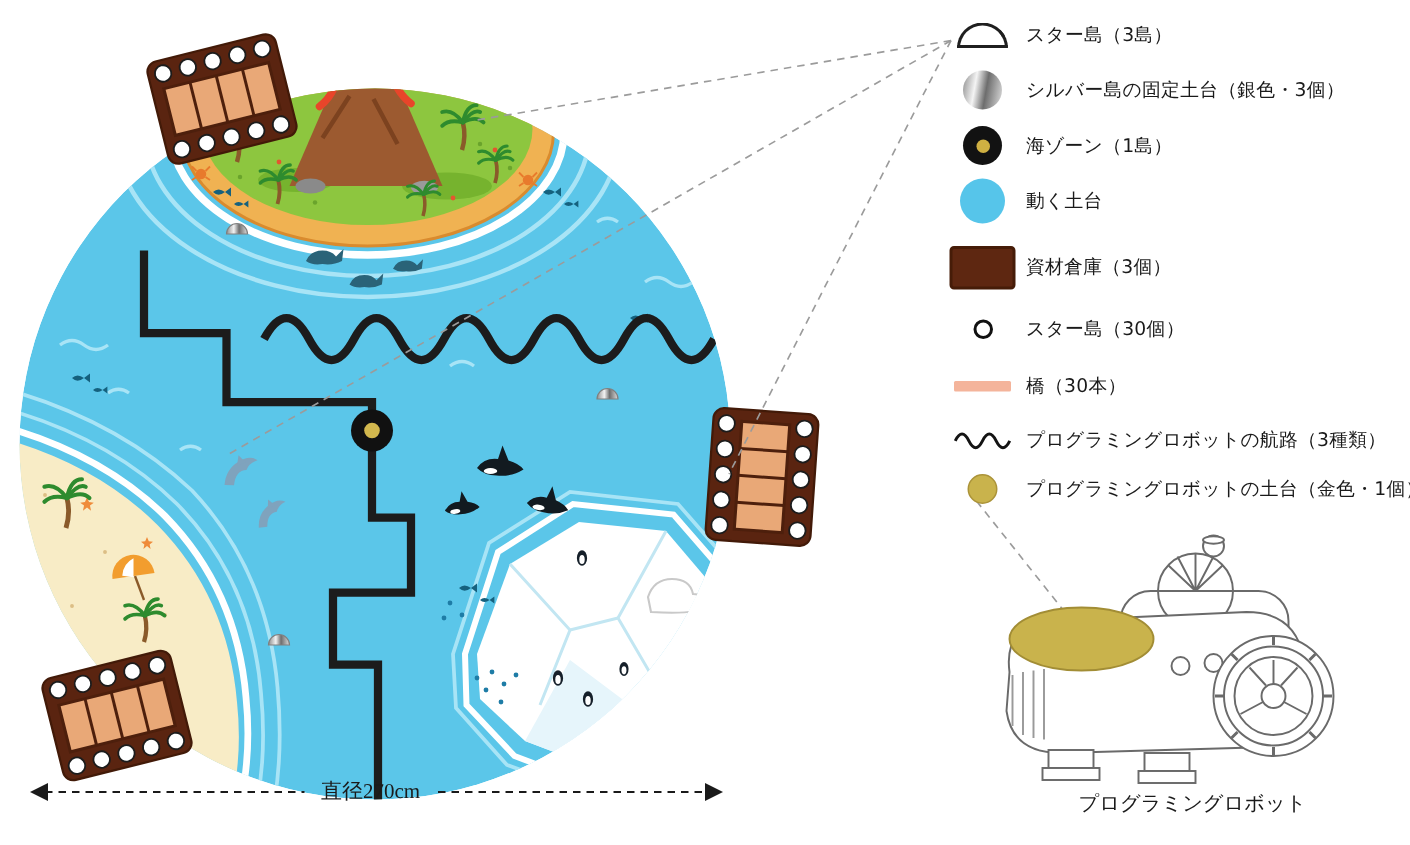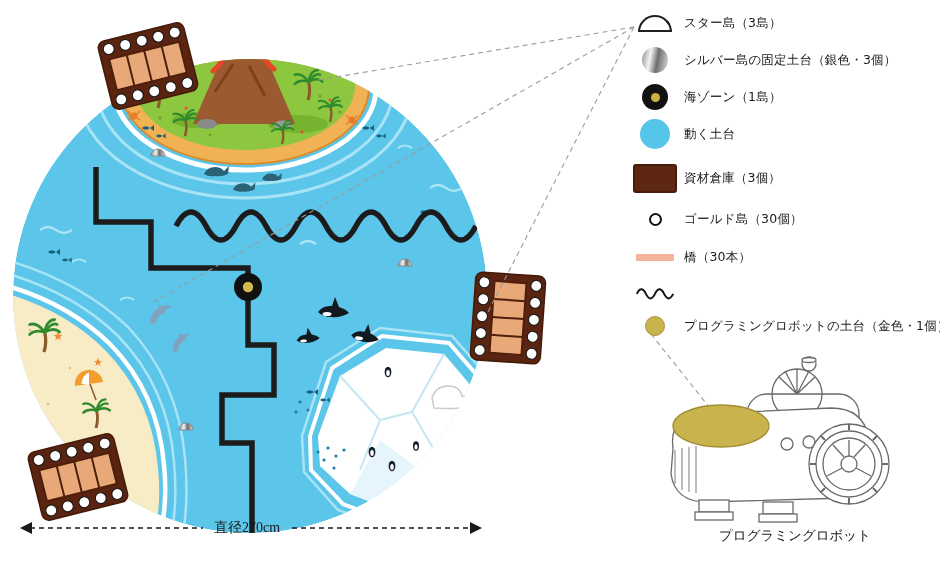--- a/index.html
+++ b/index.html
@@ -332,34 +332,35 @@
   <div class="legend-row" style="top:160px">
     <div class="icon-cell">
           <span class="icon-warehouse"></span>
         </div>
     <span class="legend-label">資材倉庫（3個）</span>
   </div>
   <div class="legend-row" style="top:201px">
     <div class="icon-cell">
           <span class="icon-moving"></span>
         </div>
-    <span class="legend-label">ゴールド島（30個）</span>
+    <span class="legend-label">スター島（30個）</span>
   </div>
   <div class="legend-row" style="top:239px">
     <div class="icon-cell">
           <span class="icon-bridge"></span>
         </div>
     <span class="legend-label">橋（30本）</span>
   </div>
   <div class="legend-row" style="top:275px">
     <div class="icon-cell">
       <svg width="40" height="14" viewBox="0 0 44 14">
         <path d="M2 8 q5 -10 10 0 t10 0 t10 0 t10 0" stroke="#141414" stroke-width="2.2" fill="none"></path>
       </svg>
     </div>
+    <span class="legend-label">プログラミングロボットの航路（3種類）</span>
   </div>
   <div class="legend-row" style="top:308px">
     <div class="icon-cell">
           <span class="icon-robot-base"></span>
         </div>
     <span class="legend-label">プログラミングロボットの土台（金色・1個）</span>
   </div>
 </div>
 
 <div class="float-label" style="left:247px; top:528px;">直径270cm</div>

